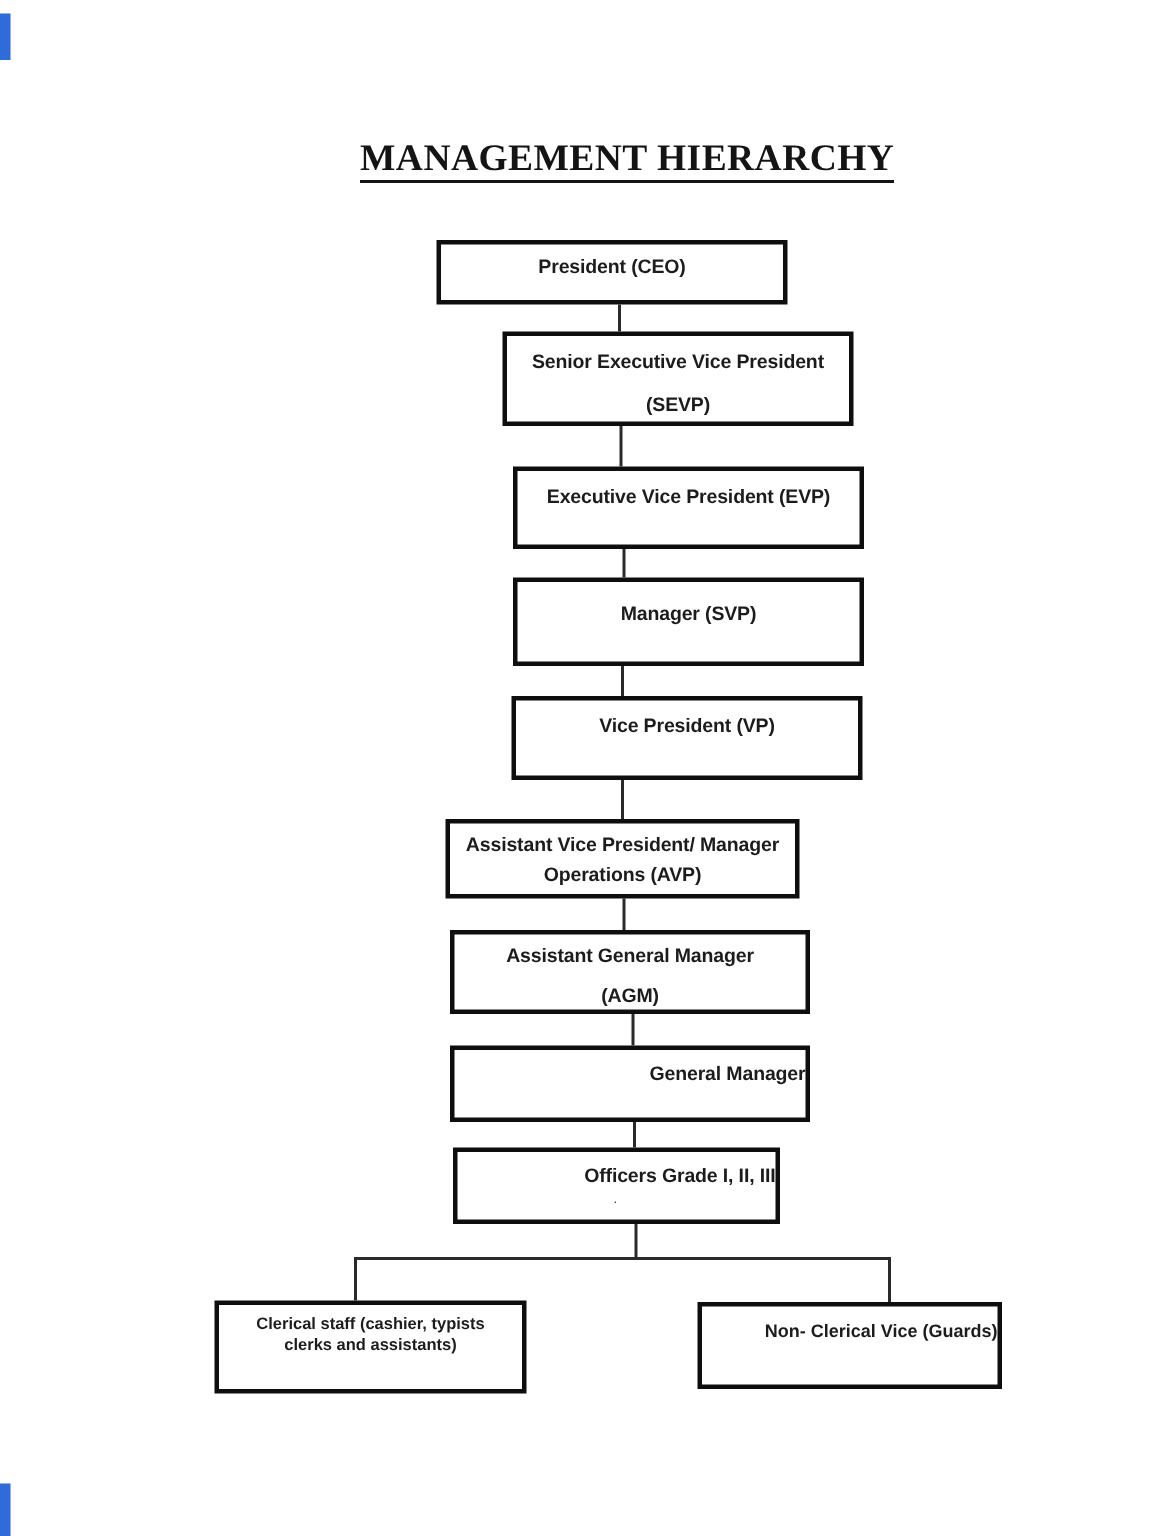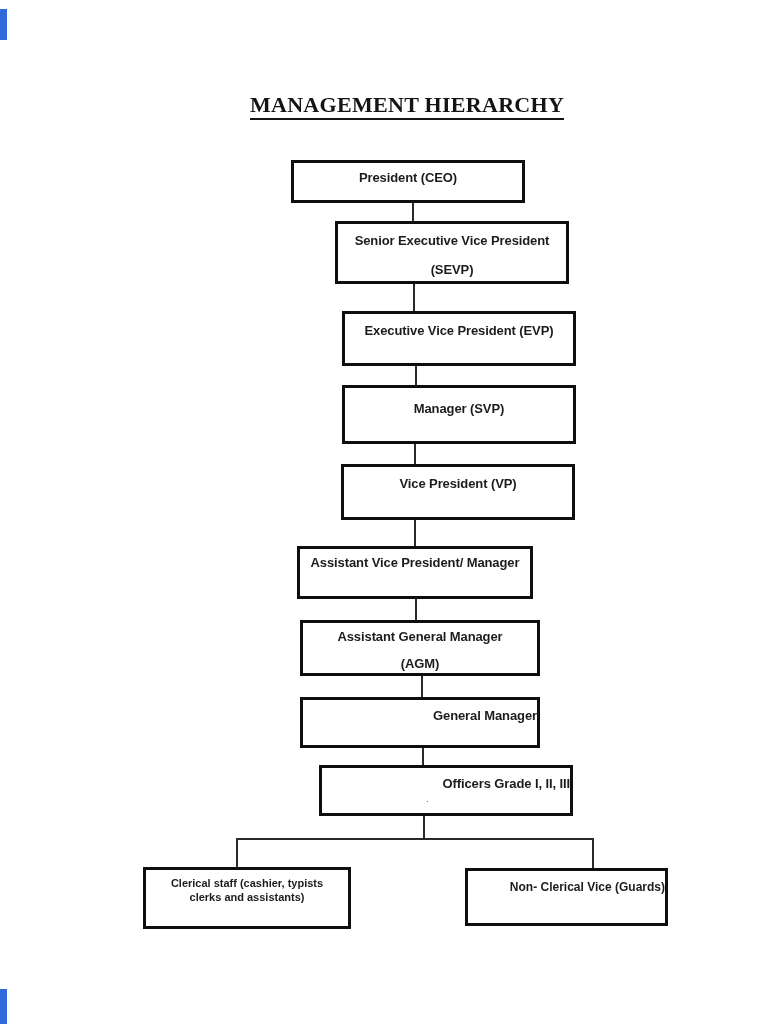--- a/index.html
+++ b/index.html
@@ -1,19 +1,19 @@
 <!DOCTYPE html>
 <html><head>
 <meta charset="utf-8">
 <style>
   html,body{margin:0;padding:0;background:#ffffff;}
   .page{position:relative;width:768px;height:1024px;background:#ffffff;overflow:hidden;
         font-family:"Liberation Sans",sans-serif;}
   .title-wrap{position:absolute;left:240px;top:92px;width:334px;text-align:center;}
-  .title{font-family:"Liberation Serif",serif;font-weight:bold;font-size:22px;color:#141414;
+  .title{font-family:"Liberation Serif",serif;font-weight:bold;font-size:25px;color:#141414;
          letter-spacing:.3px;border-bottom:2.5px solid #141414;padding-bottom:1px;white-space:nowrap;}
   .box{position:absolute;box-sizing:border-box;border:3px solid #0e0e0e;background:#ffffff;
        text-align:center;font-weight:bold;color:#1c1c1c;font-size:13px;letter-spacing:-0.1px;}
   .ln{display:block;line-height:16px;}
   .g-sm{margin-top:4px;}
   .g-md{margin-top:11px;}
   .g-lg{margin-top:13px;}
   .pt7{padding-top:7px;} .pt9{padding-top:9px;margin-left:44px;} .pt6{padding-top:6px;} .pt8{padding-top:8px;text-align:right;}
   .small{font-size:11px;letter-spacing:0;}
   .small .ln{line-height:14px;}
@@ -50,32 +50,33 @@
   <div class="box pt9" style="left:298px;top:385px;width:234px;height:59px;">
     <span class="ln g-sm">Manager (SVP)</span>
   </div>
 
   <div class="box pt9" style="left:297px;top:464px;width:234px;height:56px;">
     <span class="ln">Vice President (VP)</span>
   </div>
 
   <div class="box pt6" style="left:297px;top:546px;width:236px;height:53px;">
     <span class="ln">Assistant Vice President/ Manager</span>
+    <span class="ln g-sm">Operations (AVP)</span>
   </div>
 
   <div class="box pt6" style="left:300px;top:620px;width:240px;height:56px;">
     <span class="ln">Assistant General Manager</span>
     <span class="ln g-md">(AGM)</span>
   </div>
 
   <div class="box pt8" style="left:300px;top:697px;width:240px;height:51px;">
     <span class="ln">General Manager</span>
   </div>
 
-  <div class="box pt8" style="left:319px;top:765px;width:254px;height:51px;padding-left:19px;">
+  <div class="box pt8" style="left:302px;top:765px;width:218px;height:51px;padding-left:19px;">
     <span class="ln">Officers Grade I, II, III</span>
     <span class="dot">.</span>
   </div>
 
   <div class="box pt6 small" style="left:143px;top:867px;width:208px;height:62px;">
     <span class="ln">Clerical staff (cashier, typists</span>
     <span class="ln">clerks and assistants)</span>
   </div>
 
   <div class="box pt8 smallr" style="left:465px;top:868px;width:203px;height:58px;">

